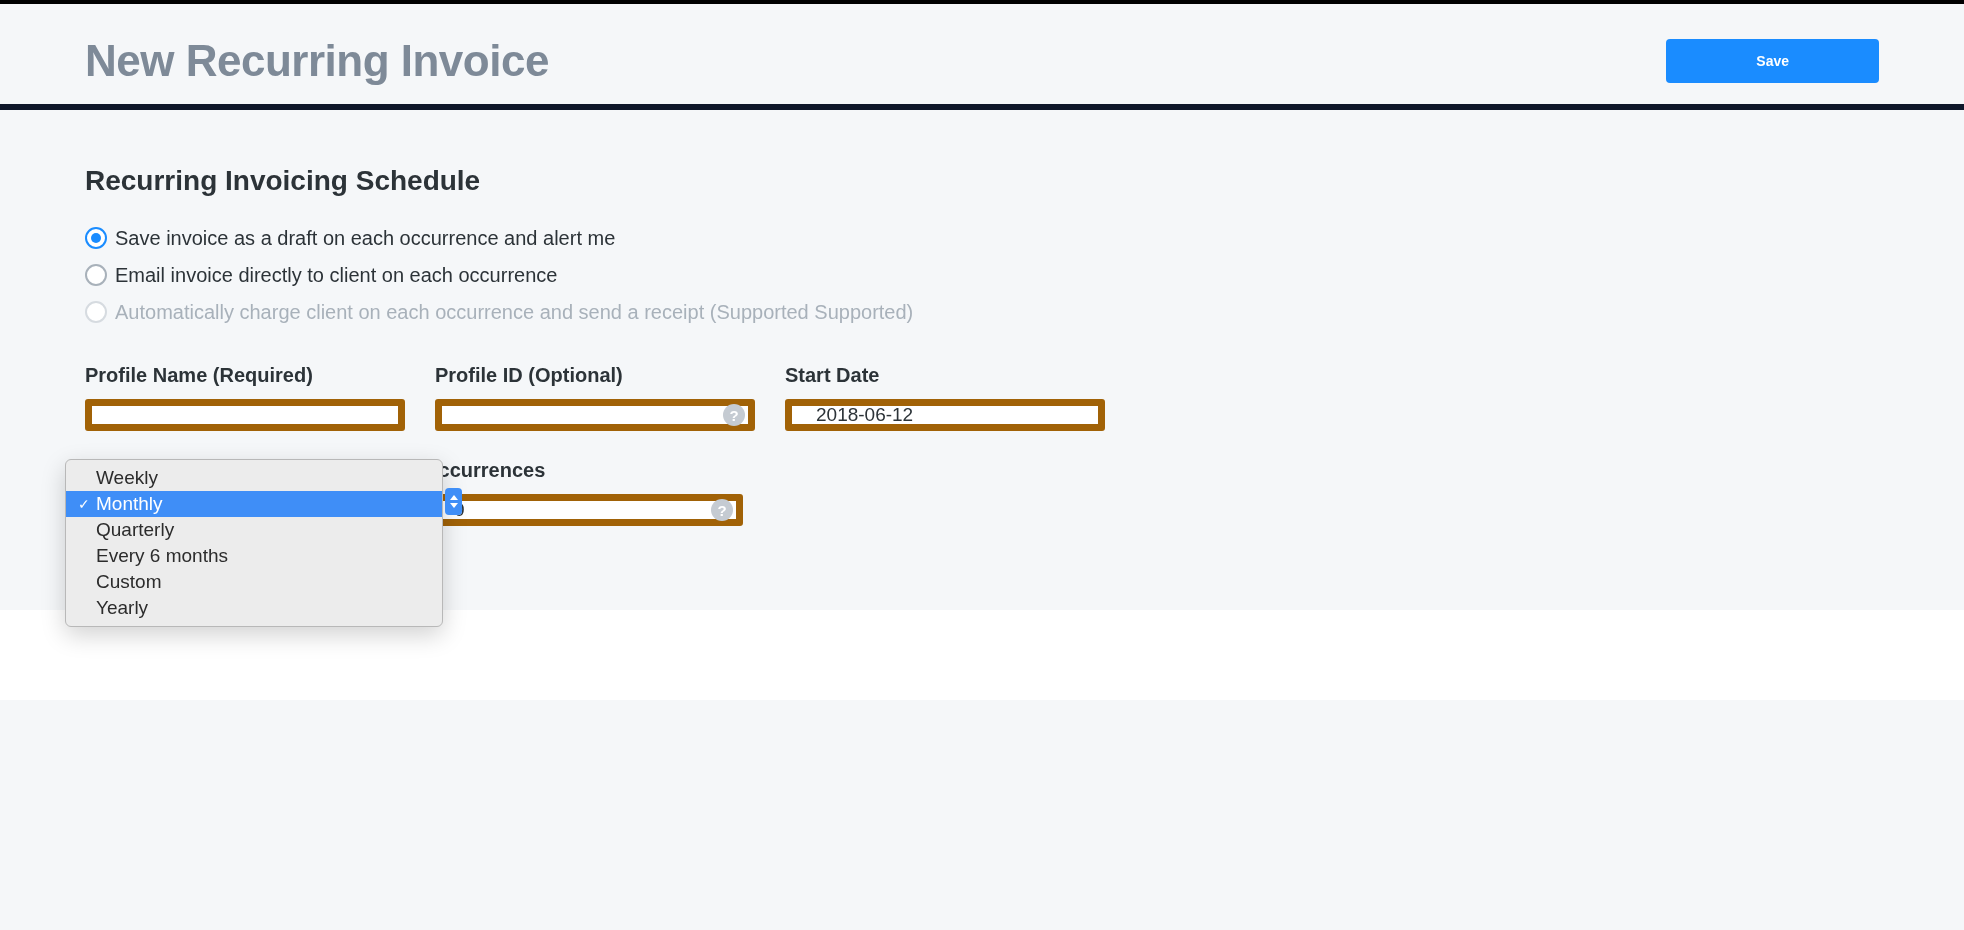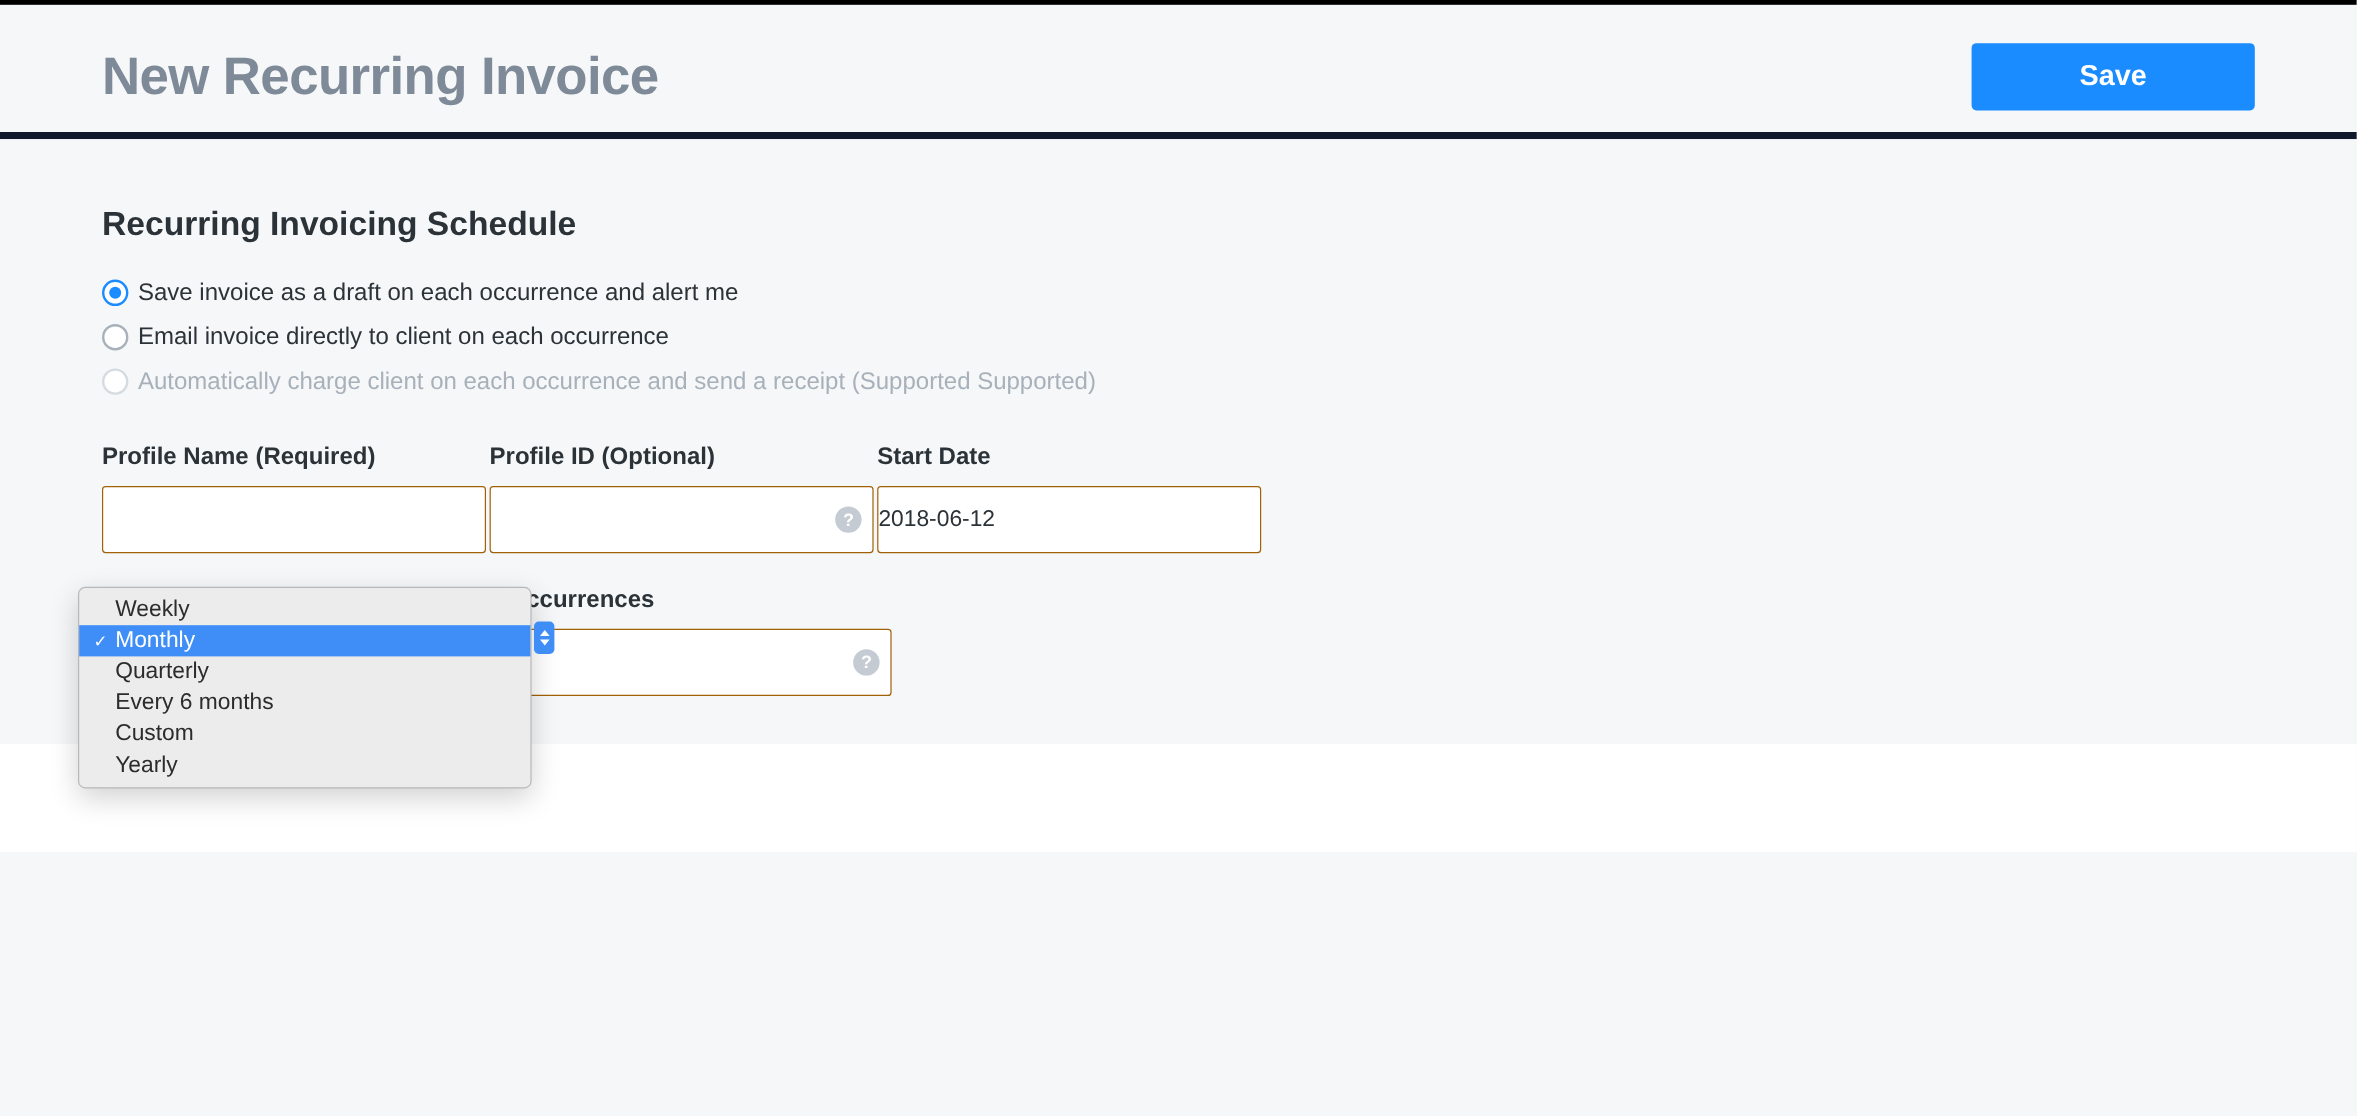--- a/index.html
+++ b/index.html
@@ -26,21 +26,21 @@
     }
     .page-title {
       font-size: 44px;
       font-weight: 600;
       color: #7e8a98;
       letter-spacing: -0.5px;
     }
     .save-button {
       background: #1a8cff;
       color: #fff;
-      font-size: 24px;
+      font-size: 14px;
       font-weight: 700;
       border: none;
       border-radius: 4px;
       padding: 14px 90px;
       cursor: pointer;
     }
     .content {
       padding: 55px 85px 40px 85px;
       background: #f5f7f9;
       min-height: 500px;
@@ -79,43 +79,43 @@
       width: 10px;
       height: 10px;
       background: #1a8cff;
       border-radius: 50%;
     }
     .radio-row.disabled .radio-outer {
       border-color: #d6dbe0;
     }
     .fields-row {
       display: flex;
-      gap: 3px;
+      gap: 30px;
       margin-top: 40px;
     }
     .field-group {
       display: flex;
       flex-direction: column;
     }
     .field-label {
       font-size: 20px;
       font-weight: 600;
       color: #2c3338;
       margin-bottom: 12px;
     }
     .input-wrap {
       position: relative;
     }
     .text-input {
-      height: 56px;
-      border: 1px solid #a16207;
+      height: 32px;
+      border: 7px solid #a16207;
       border-radius: 3px;
       background: #fff;
       font-size: 19px;
-      padding: 0 0;
+      padding: 0 24px;
       color: #2c3338;
     }
     .text-input.w-profile-name { width: 320px; }
     .text-input.w-profile-id { width: 320px; padding-right: 40px; }
     .text-input.w-start-date { width: 320px; }
     .text-input.w-occurrences { width: 320px; padding-right: 40px; }
     .help-icon {
       position: absolute;
       right: 10px;
       top: 50%;

